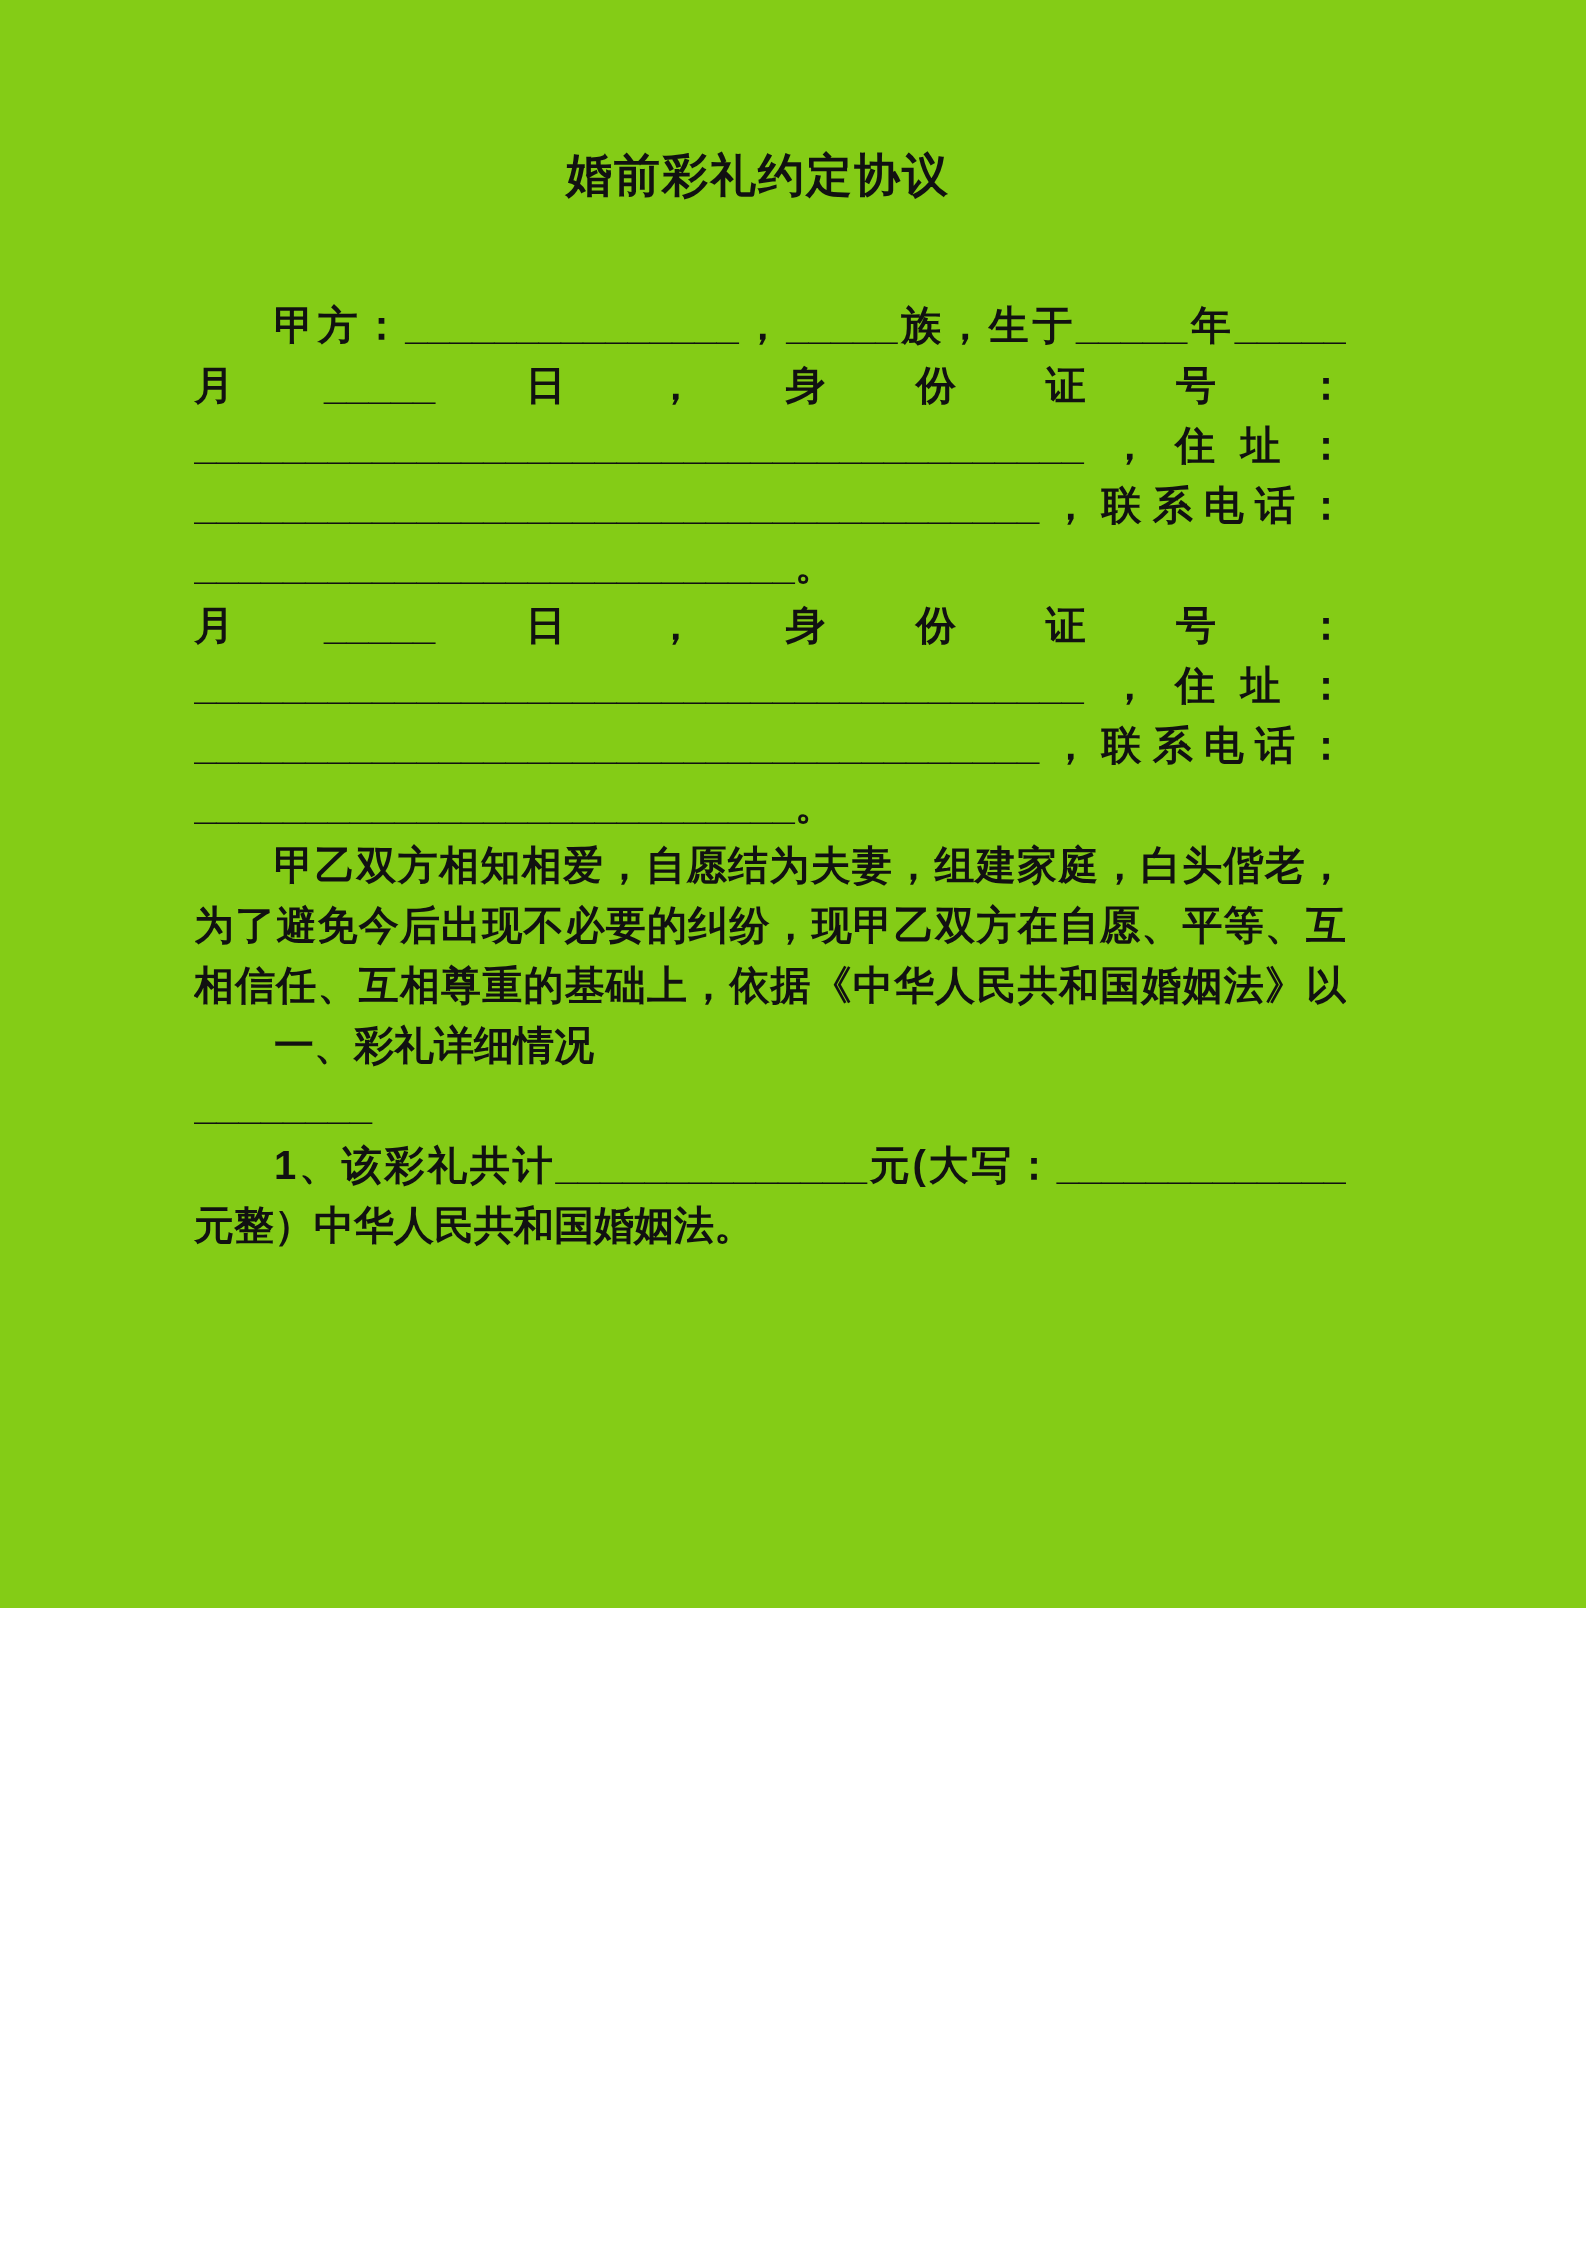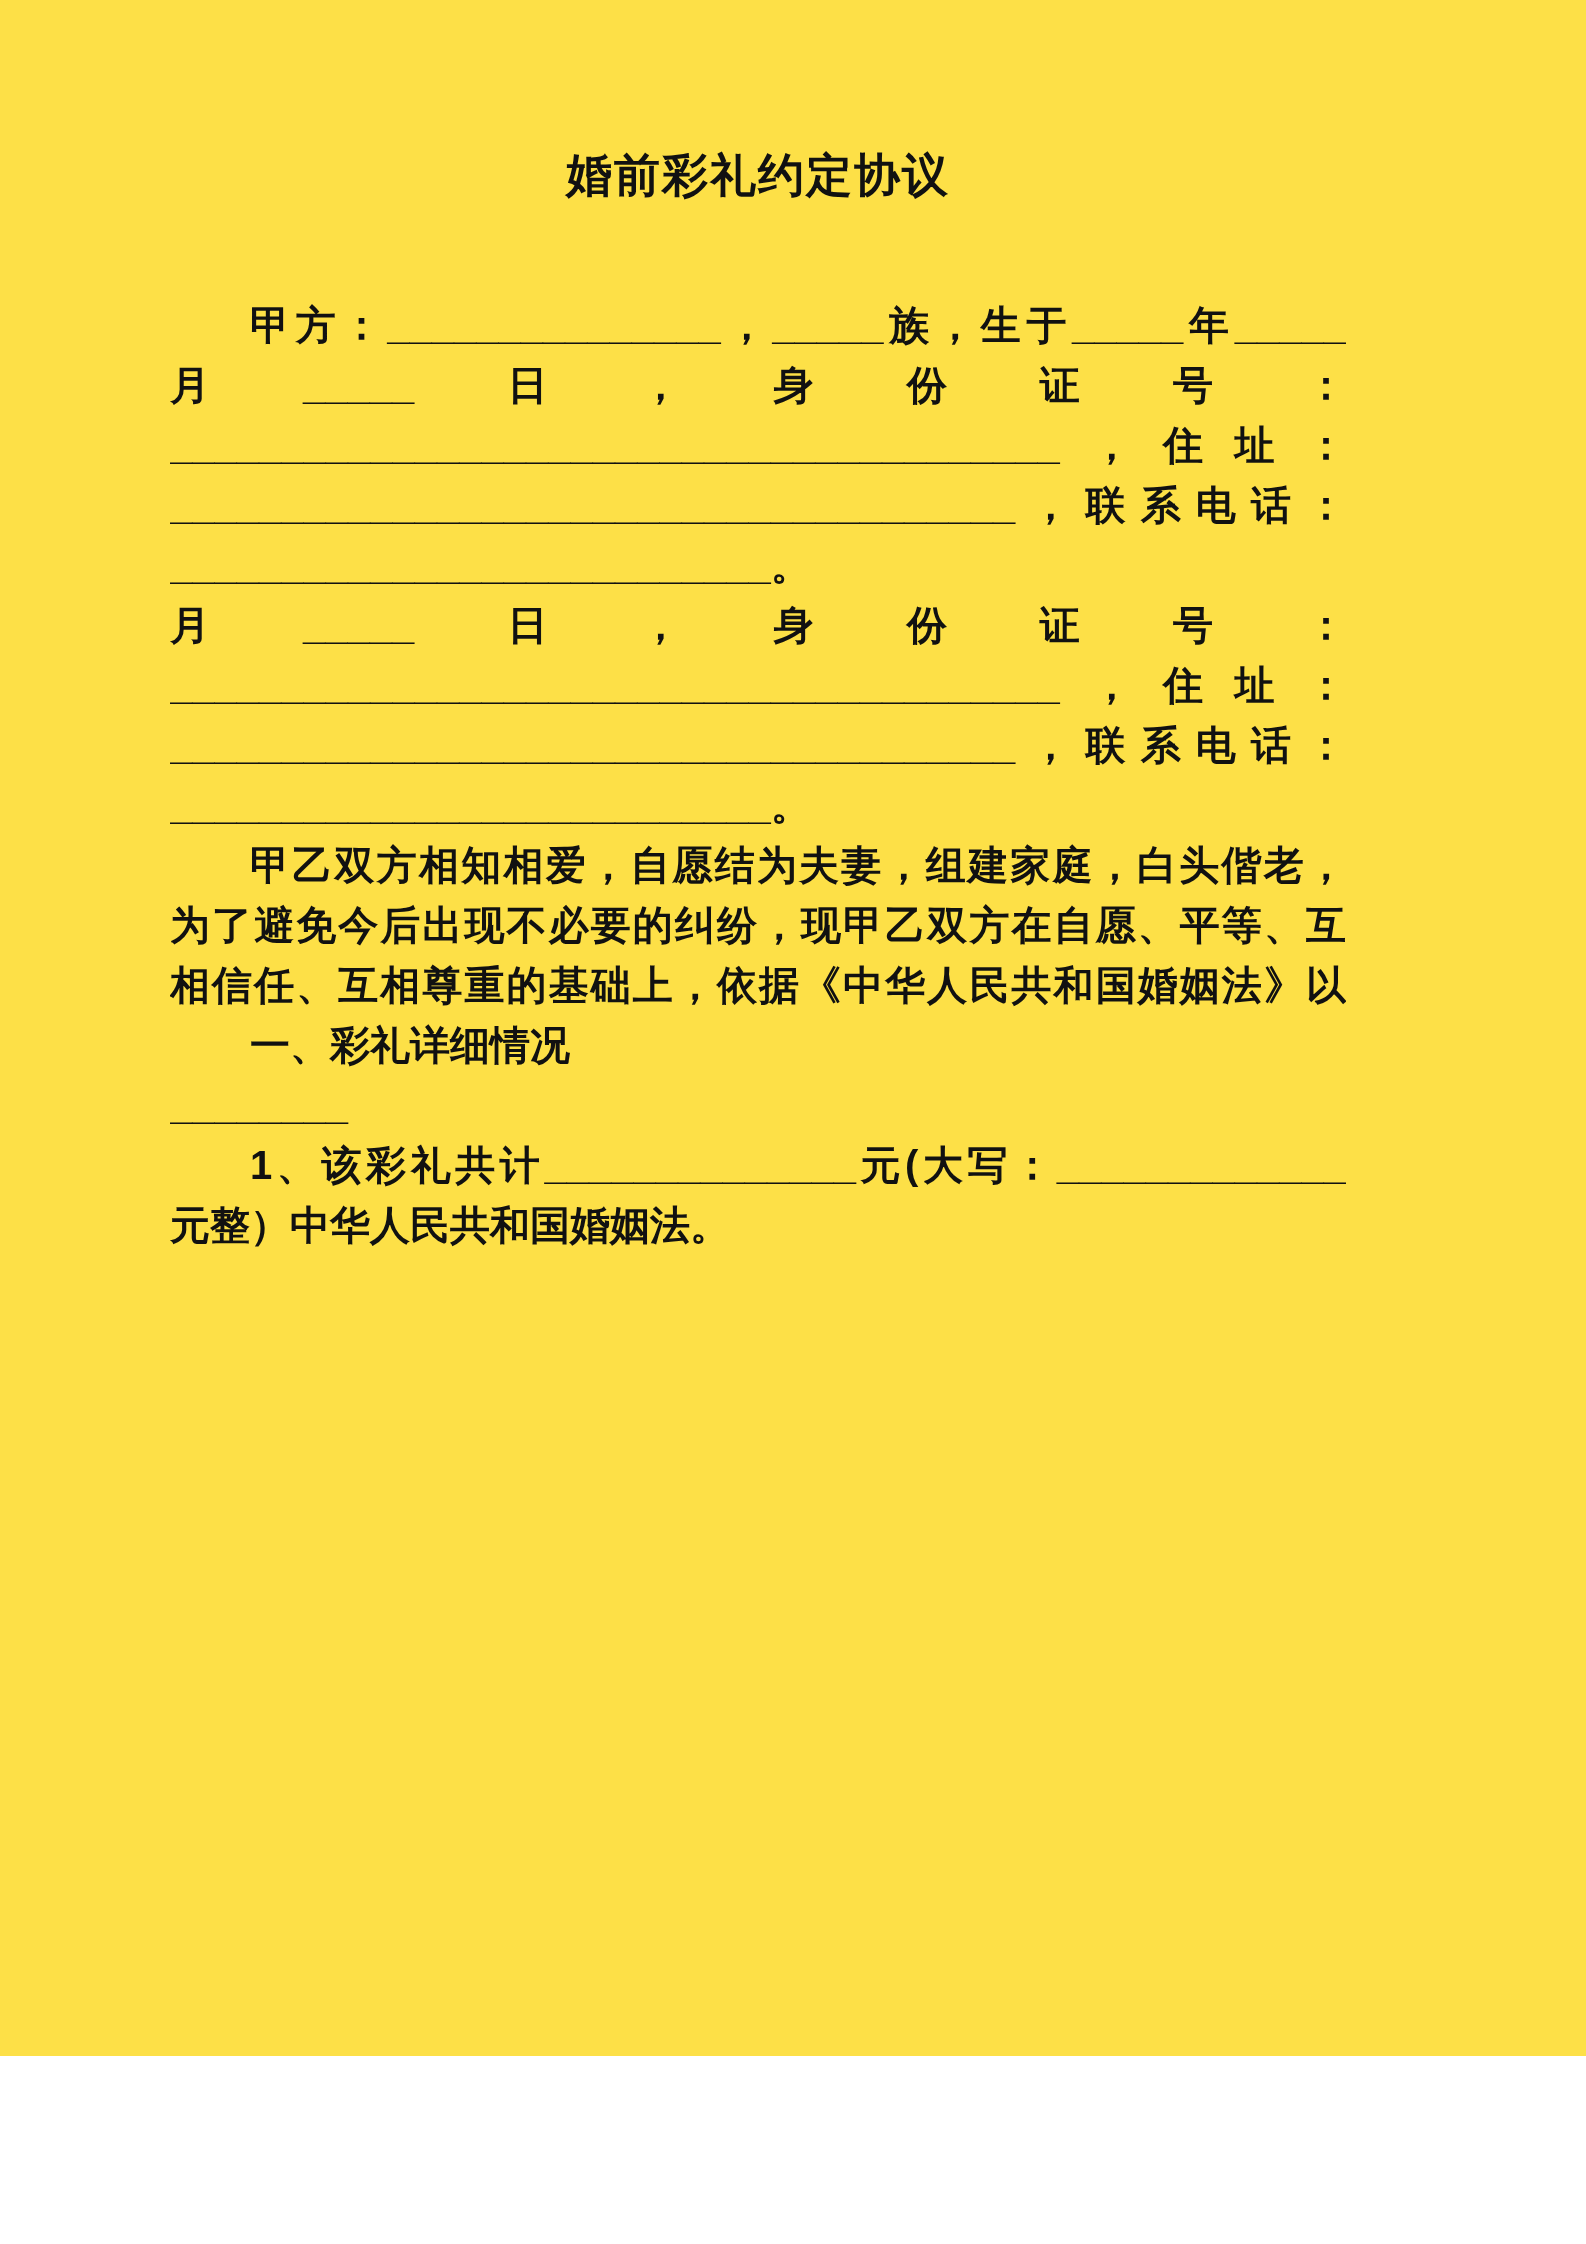--- a/index.html
+++ b/index.html
@@ -3,23 +3,23 @@
 <meta charset="utf-8">
 <style>
   html, body {
     margin: 0;
     padding: 0;
     background: #ffffff;
   }
   .page {
     position: relative;
     width: 1586px;
-    height: 2056px;
+    height: 1608px;
     box-sizing: border-box;
-    background: #fde047;
+    background: #84cc16;
     padding: 140px 240px 12px 170px;
     overflow: hidden;
     font-family: "Liberation Sans", "DejaVu Sans", sans-serif;
     font-weight: 700;
     color: #111111;
     font-size: 40px;
     line-height: 60px;
   }
   .doc-title {
     text-align: center;
@@ -27,20 +27,21 @@
     line-height: 70px;
     margin-bottom: 85px;
     letter-spacing: 2px;
   }
   .line {
     text-align: justify;
     text-align-last: justify;
     white-space: normal;
     overflow: hidden;
     height: 60px;
+    margin-left: 24px;
   }
   .line.plain {
     text-align: center;
     text-align-last: left;
   }
   .line.indent {
     text-indent: 80px;
   }
 </style>
 </head>

